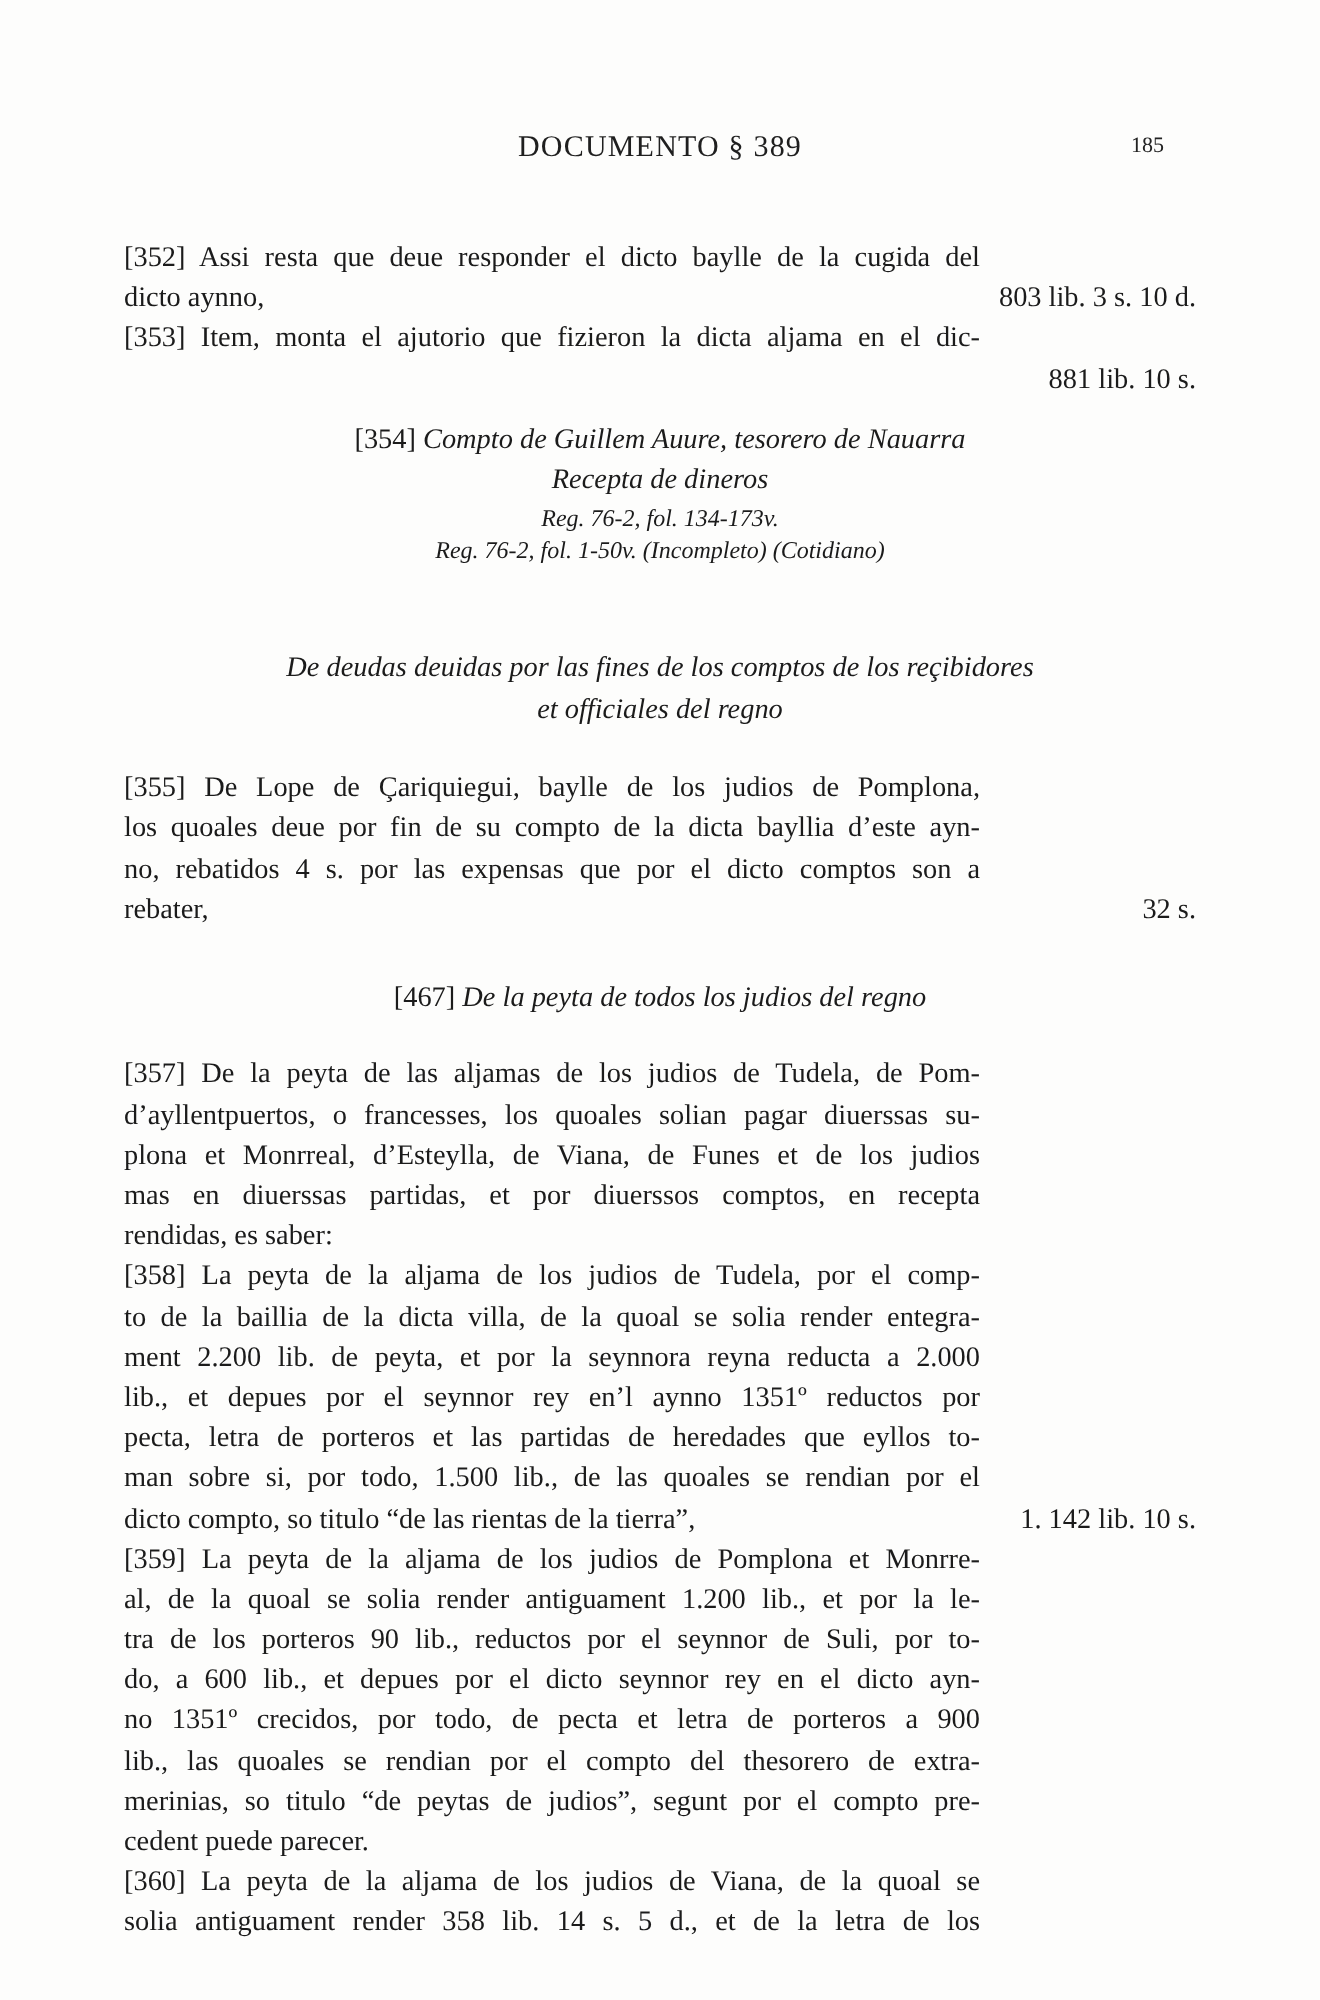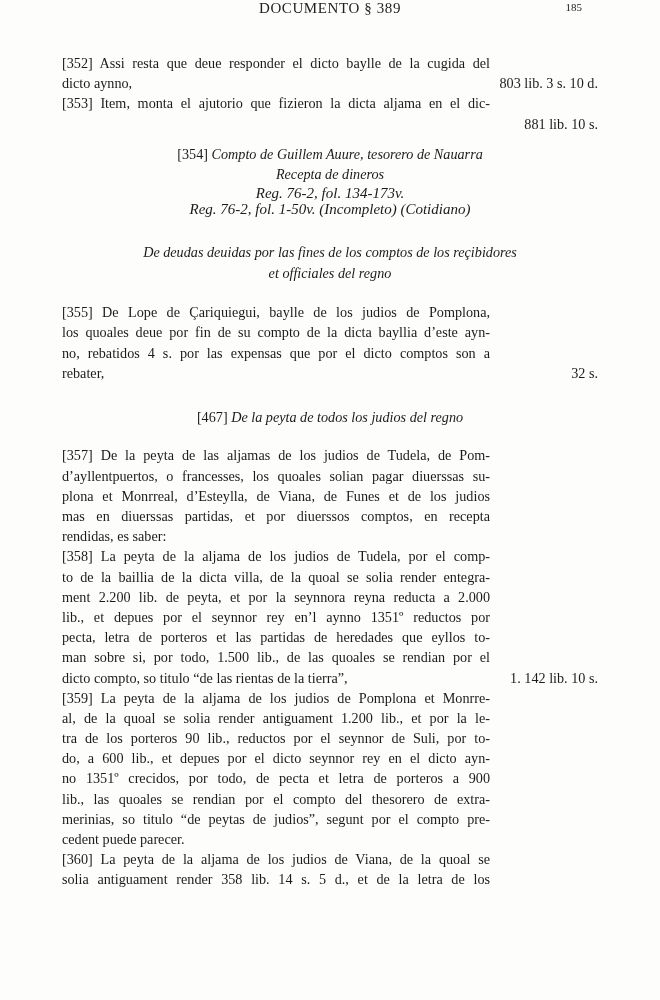--- a/index.html
+++ b/index.html
@@ -9,20 +9,21 @@
   }
   .page {
     position: relative;
     width: 660px;
     height: 1000px;
     background: #fdfdfc;
     color: #1b1b1b;
     font-family: "Liberation Serif", serif;
     overflow: hidden;
     box-sizing: border-box;
+    padding-top: 66px;
   }
   .page-header {
     position: relative;
     margin-left: 62px;
     width: 536px;
     height: 20px;
   }
   .running-title {
     position: absolute;
     left: 0; right: 0;
@@ -57,24 +58,24 @@
     width: 536px;
   }
   .amount {
     margin-left: auto;
     white-space: nowrap;
     padding-right: 0px;
   }
   .heading-block { width: 536px; text-align: center; }
   .heading-line { line-height: 20.6px; font-style: italic; }
   .heading-line .prefix { font-style: normal; }
-  .heading-line.small { font-size: 15px; line-height: 16px; }
+  .heading-line.small { font-size: 12px; line-height: 16px; }
   
   [data-block="heading-354"] { margin-top: 10px; }
-  [data-block="heading-deudas"] { margin-top: 25px; }
+  [data-block="heading-deudas"] { margin-top: 41px; }
   [data-block="entry-355"] { margin-top: 19px; }
   [data-block="heading-356"] { margin-top: 24px; }
   [data-block="entry-357"] { margin-top: 18px; }
 </style>
 </head>
 <body>
 
 <div class="page">
   <header class="page-header">
     <div class="running-title">DOCUMENTO § 389</div>

